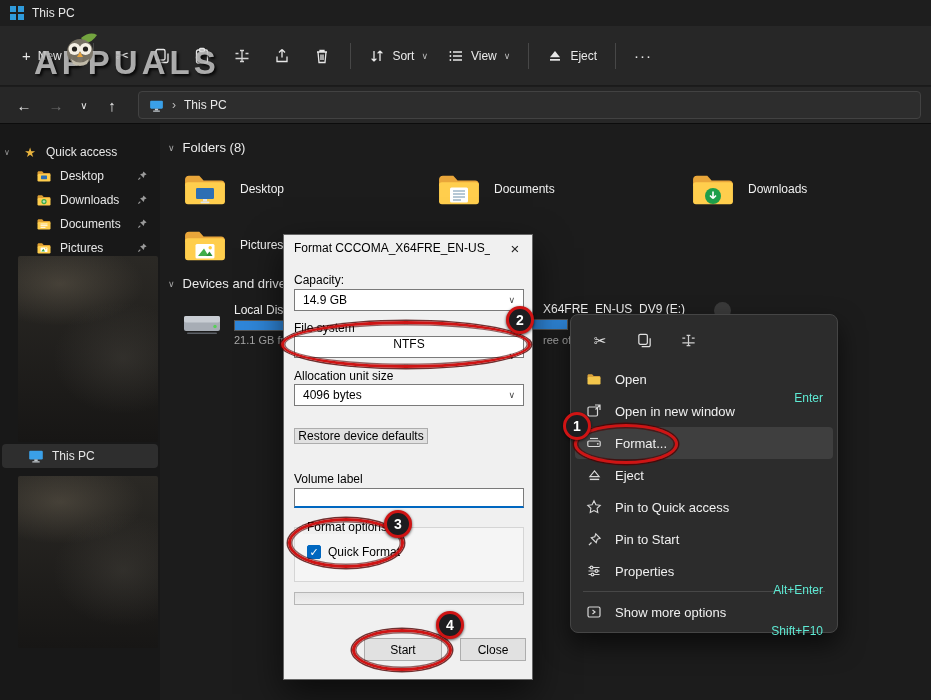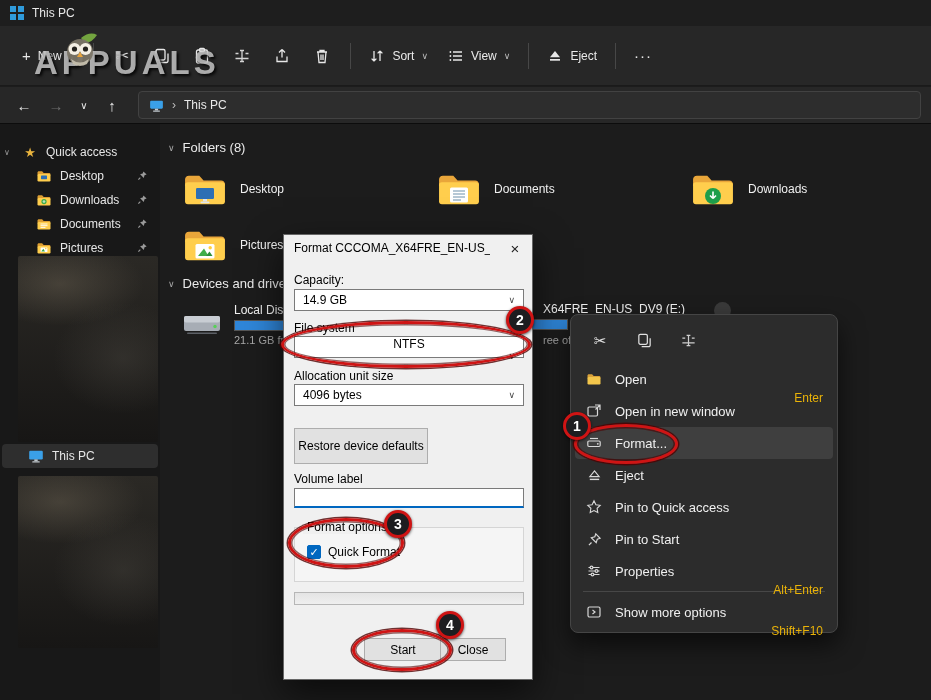--- a/index.html
+++ b/index.html
@@ -94,21 +94,21 @@
               background:linear-gradient(#e4e4e4,#efefef); }
 
   
   .menu { position:absolute; left:570px; top:314px; width:268px; background:#2c2c2c; border:1px solid #454545;
           border-radius:8px; box-shadow:0 12px 26px rgba(0,0,0,0.6); z-index:20; padding:4px; }
   .menu-iconrow { display:flex; gap:6px; padding:6px 6px 8px 6px; }
   .menu-iconbtn { width:38px; height:30px; border-radius:4px; display:flex; align-items:center; justify-content:center; }
   .menu-item { display:flex; align-items:center; height:32px; padding:0 10px; border-radius:4px; gap:12px;
                font-size:13px; color:#f0f0f0; }
   .menu-item .mi-icon { width:18px; display:flex; align-items:center; justify-content:center; flex:0 0 auto; }
-  .menu-item .mi-short { margin-left:auto; color:#eab308; font-size:12px;margin-top:38px; }
+  .menu-item .mi-short { margin-left:auto; color:#5eead4; font-size:12px;margin-top:38px; }
   .menu-item.hl { background:#3f3f3f; }
   .menu-sep { height:1px; background:#474747; margin:4px 8px; }
 
   
   .annot { position:absolute; border:3px solid #cf1414; border-radius:50%; z-index:45; pointer-events:none;
            box-shadow:0 0 0 1.5px rgba(80,0,0,0.8), inset 0 0 0 1.5px rgba(80,0,0,0.6); }
   .badge { position:absolute; width:28px; height:28px; border-radius:50%; background:#1d1d20; border:3px solid #cf1414;
            color:#fff; font-weight:bold; font-size:14px; display:flex; align-items:center; justify-content:center;
            z-index:46; pointer-events:none; box-shadow:0 1px 3px rgba(0,0,0,0.7); }
 
@@ -443,21 +443,21 @@
       <span>NTFS</span>
       <span class="ddchev">∨</span>
     </div>
 
     <span class="dlg-label" style="left:10px; top:134px;text-align:center;">Allocation unit size</span>
     <div class="dd" style="top:149px;">
       <span>4096 bytes</span>
       <span class="ddchev">∨</span>
     </div>
 
-    <div class="wbtn" style="left:10px; top:193px; width:134px; height:36px;">
+    <div class="wbtn" style="left:10px; top:193px; width:134px; height:16px;">
       <span>Restore device defaults</span>
     </div>
 
     <span class="dlg-label" style="left:10px; top:237px;">Volume label</span>
     <input class="vol-input" type="text" value="" style="">
 
     <div class="groupbox">
       <span class="legend">Format options</span>
       <div class="qf-row">
         <span class="checkbox">
@@ -465,21 +465,21 @@
         </span>
         <span class="qf-label">Quick Format</span>
       </div>
     </div>
 
     <div class="progress"></div>
 
     <div class="wbtn" style="left:80px; top:403px; width:78px; height:23px;">
       <span>Start</span>
     </div>
-    <div class="wbtn" style="left:156px; top:403px; width:66px; height:23px;">
+    <div class="wbtn" style="left:176px; top:403px; width:66px; height:23px;">
       <span>Close</span>
     </div>
   </div>
 
   <div class="menu">
     <div class="menu-iconrow">
       <div class="menu-iconbtn">
         <span class="glyph" style="font-size:15px;color:#e0e0e0;">✂</span>
       </div>
       <div class="menu-iconbtn">

